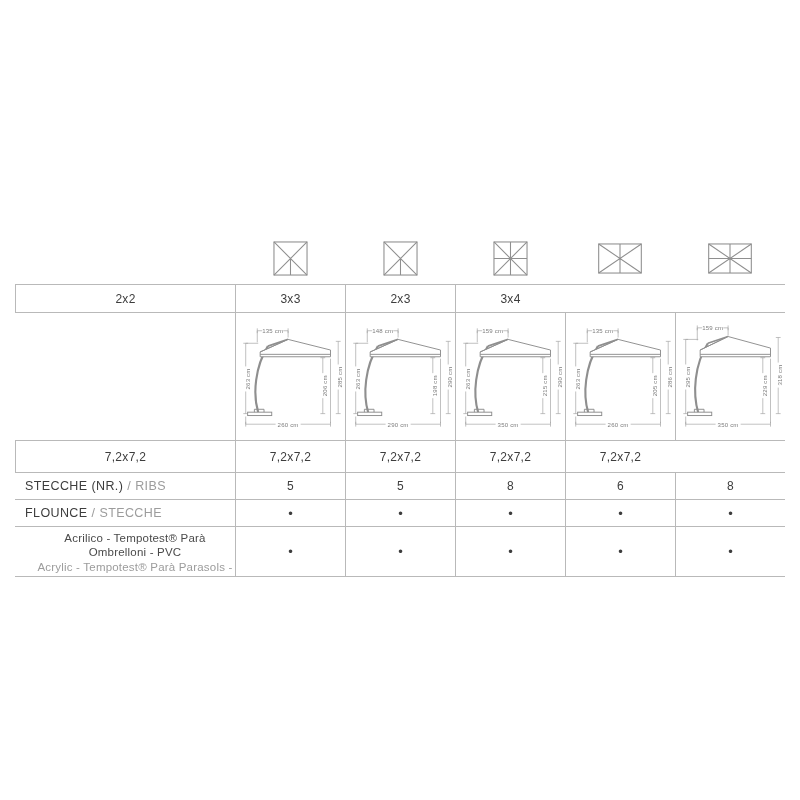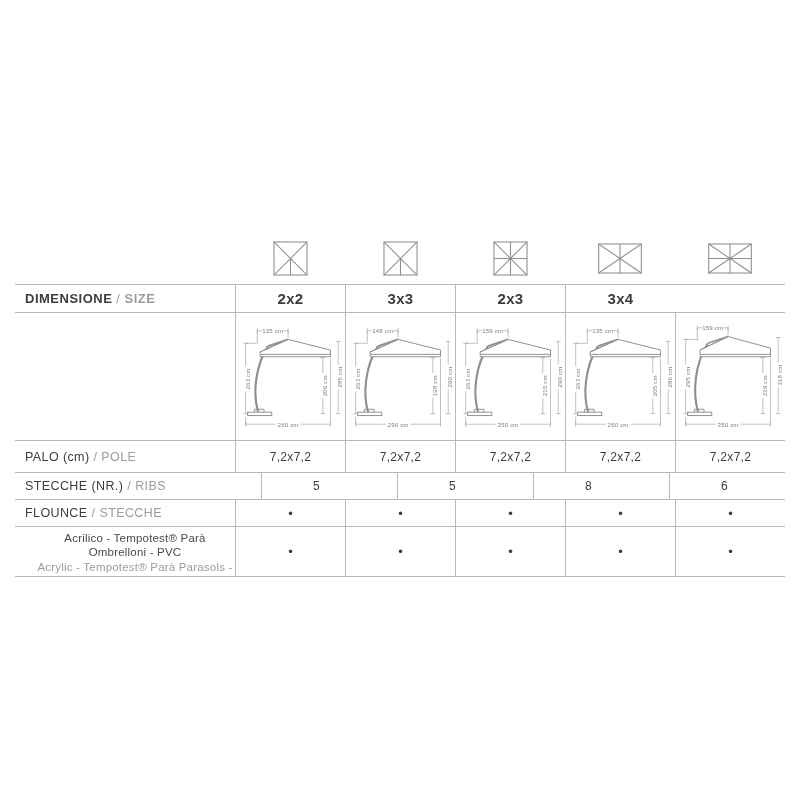--- a/index.html
+++ b/index.html
@@ -27,35 +27,35 @@
   .icon-cell svg{display:block;}
   .icon-rect{margin-bottom:2px;}
 
   
   .spec-table{position:absolute;left:15px;top:284px;width:770px;}
   .trow{display:grid;grid-template-columns:220px repeat(5,110px);border-top:1px solid var(--line);}
   .trow.last{border-bottom:1px solid var(--line);text-align:center;}
   .r-header{height:27px;}
   .r-diagram{height:127px;}
   .r-pole{height:31px;}
-  .r-ribs{height:26px;gap:26px;}
+  .r-ribs{height:26px;}
   .r-flounce{height:26px;}
   .r-fabric{height:49px;}
 
   .lcell{display:flex;align-items:center;padding-left:10px;overflow:hidden;}
   .vcell{border-left:1px solid var(--line);display:flex;align-items:center;justify-content:center;overflow:hidden;}
 
   .row-label{font-size:12.5px;letter-spacing:.4px;color:var(--text-dark);white-space:nowrap;}
   .row-label .sep{color:var(--text-gray);padding:0 4px;}
   .row-label .sec{color:var(--text-gray);}
   .hdr-label{font-size:13px;font-weight:700;letter-spacing:.5px;}
   .hdr-label .sep{font-weight:400;}
   .hdr-label .sec{font-weight:700;color:var(--text-gray);}
 
-  .size-val{font-size:15px;font-weight:700;color:var(--text-dark);letter-spacing:.3px;}
+  .size-val{font-size:12px;font-weight:400;color:var(--text-dark);letter-spacing:.3px;}
   .cell-val{font-size:12px;color:var(--text-dark);letter-spacing:.3px;}
   .dot-val{font-size:13px;color:var(--text-dark);}
 
   .fabric-block{line-height:1.25;padding:4px 0 4px 10px;}
   .fabric-title{font-size:13px;font-weight:700;letter-spacing:.4px;color:var(--text-dark);}
   .fabric-title .sep{color:var(--text-gray);font-weight:400;padding:0 4px;}
   .fabric-line-it{font-size:11.5px;color:#4a4a4a;letter-spacing:.2px;}
   .fabric-line-en{font-size:11.5px;color:var(--text-gray);letter-spacing:.2px;}
 
   .diag{display:block;margin-top:1px;}
@@ -111,25 +111,20 @@
           <rect x="1" y="1" width="44" height="30"></rect>
           <path d="M1,1 L45,31 M45,1 L1,31 M23,1 L23,31 M1,16 L45,16"></path>
         </g>
       </svg>
     </div>
   </div>
 
   <div class="spec-table">
 
     <div class="trow r-header">
-      <div class="lcell">
-        <span class="row-label hdr-label">
-          <span>DIMENSIONE</span><span class="sep">/</span><span class="sec">SIZE</span>
-        </span>
-      </div>
       <div class="vcell">
           <span class="size-val">2x2</span>
         </div>
       <div class="vcell">
           <span class="size-val">3x3</span>
         </div>
       <div class="vcell">
           <span class="size-val">2x3</span>
         </div>
       <div class="vcell">
@@ -300,25 +295,20 @@
             <rect x="99.5" y="48" width="9" height="26" fill="#ffffff"></rect>
             <text x="104" y="63" transform="rotate(-90 104 61)" text-anchor="middle" dominant-baseline="central">318 cm</text>
             <rect x="39" y="107.5" width="26" height="9" fill="#ffffff"></rect>
             <text x="52" y="114.5" text-anchor="middle">350 cm</text>
           </g>
         </svg>
       </div>
     </div>
 
     <div class="trow r-pole">
-      <div class="lcell">
-        <span class="row-label">
-          <span>PALO (cm)</span><span class="sep">/</span><span class="sec">POLE</span>
-        </span>
-      </div>
       <div class="vcell">
           <span class="cell-val">7,2x7,2</span>
         </div>
       <div class="vcell">
           <span class="cell-val">7,2x7,2</span>
         </div>
       <div class="vcell">
           <span class="cell-val">7,2x7,2</span>
         </div>
       <div class="vcell">

